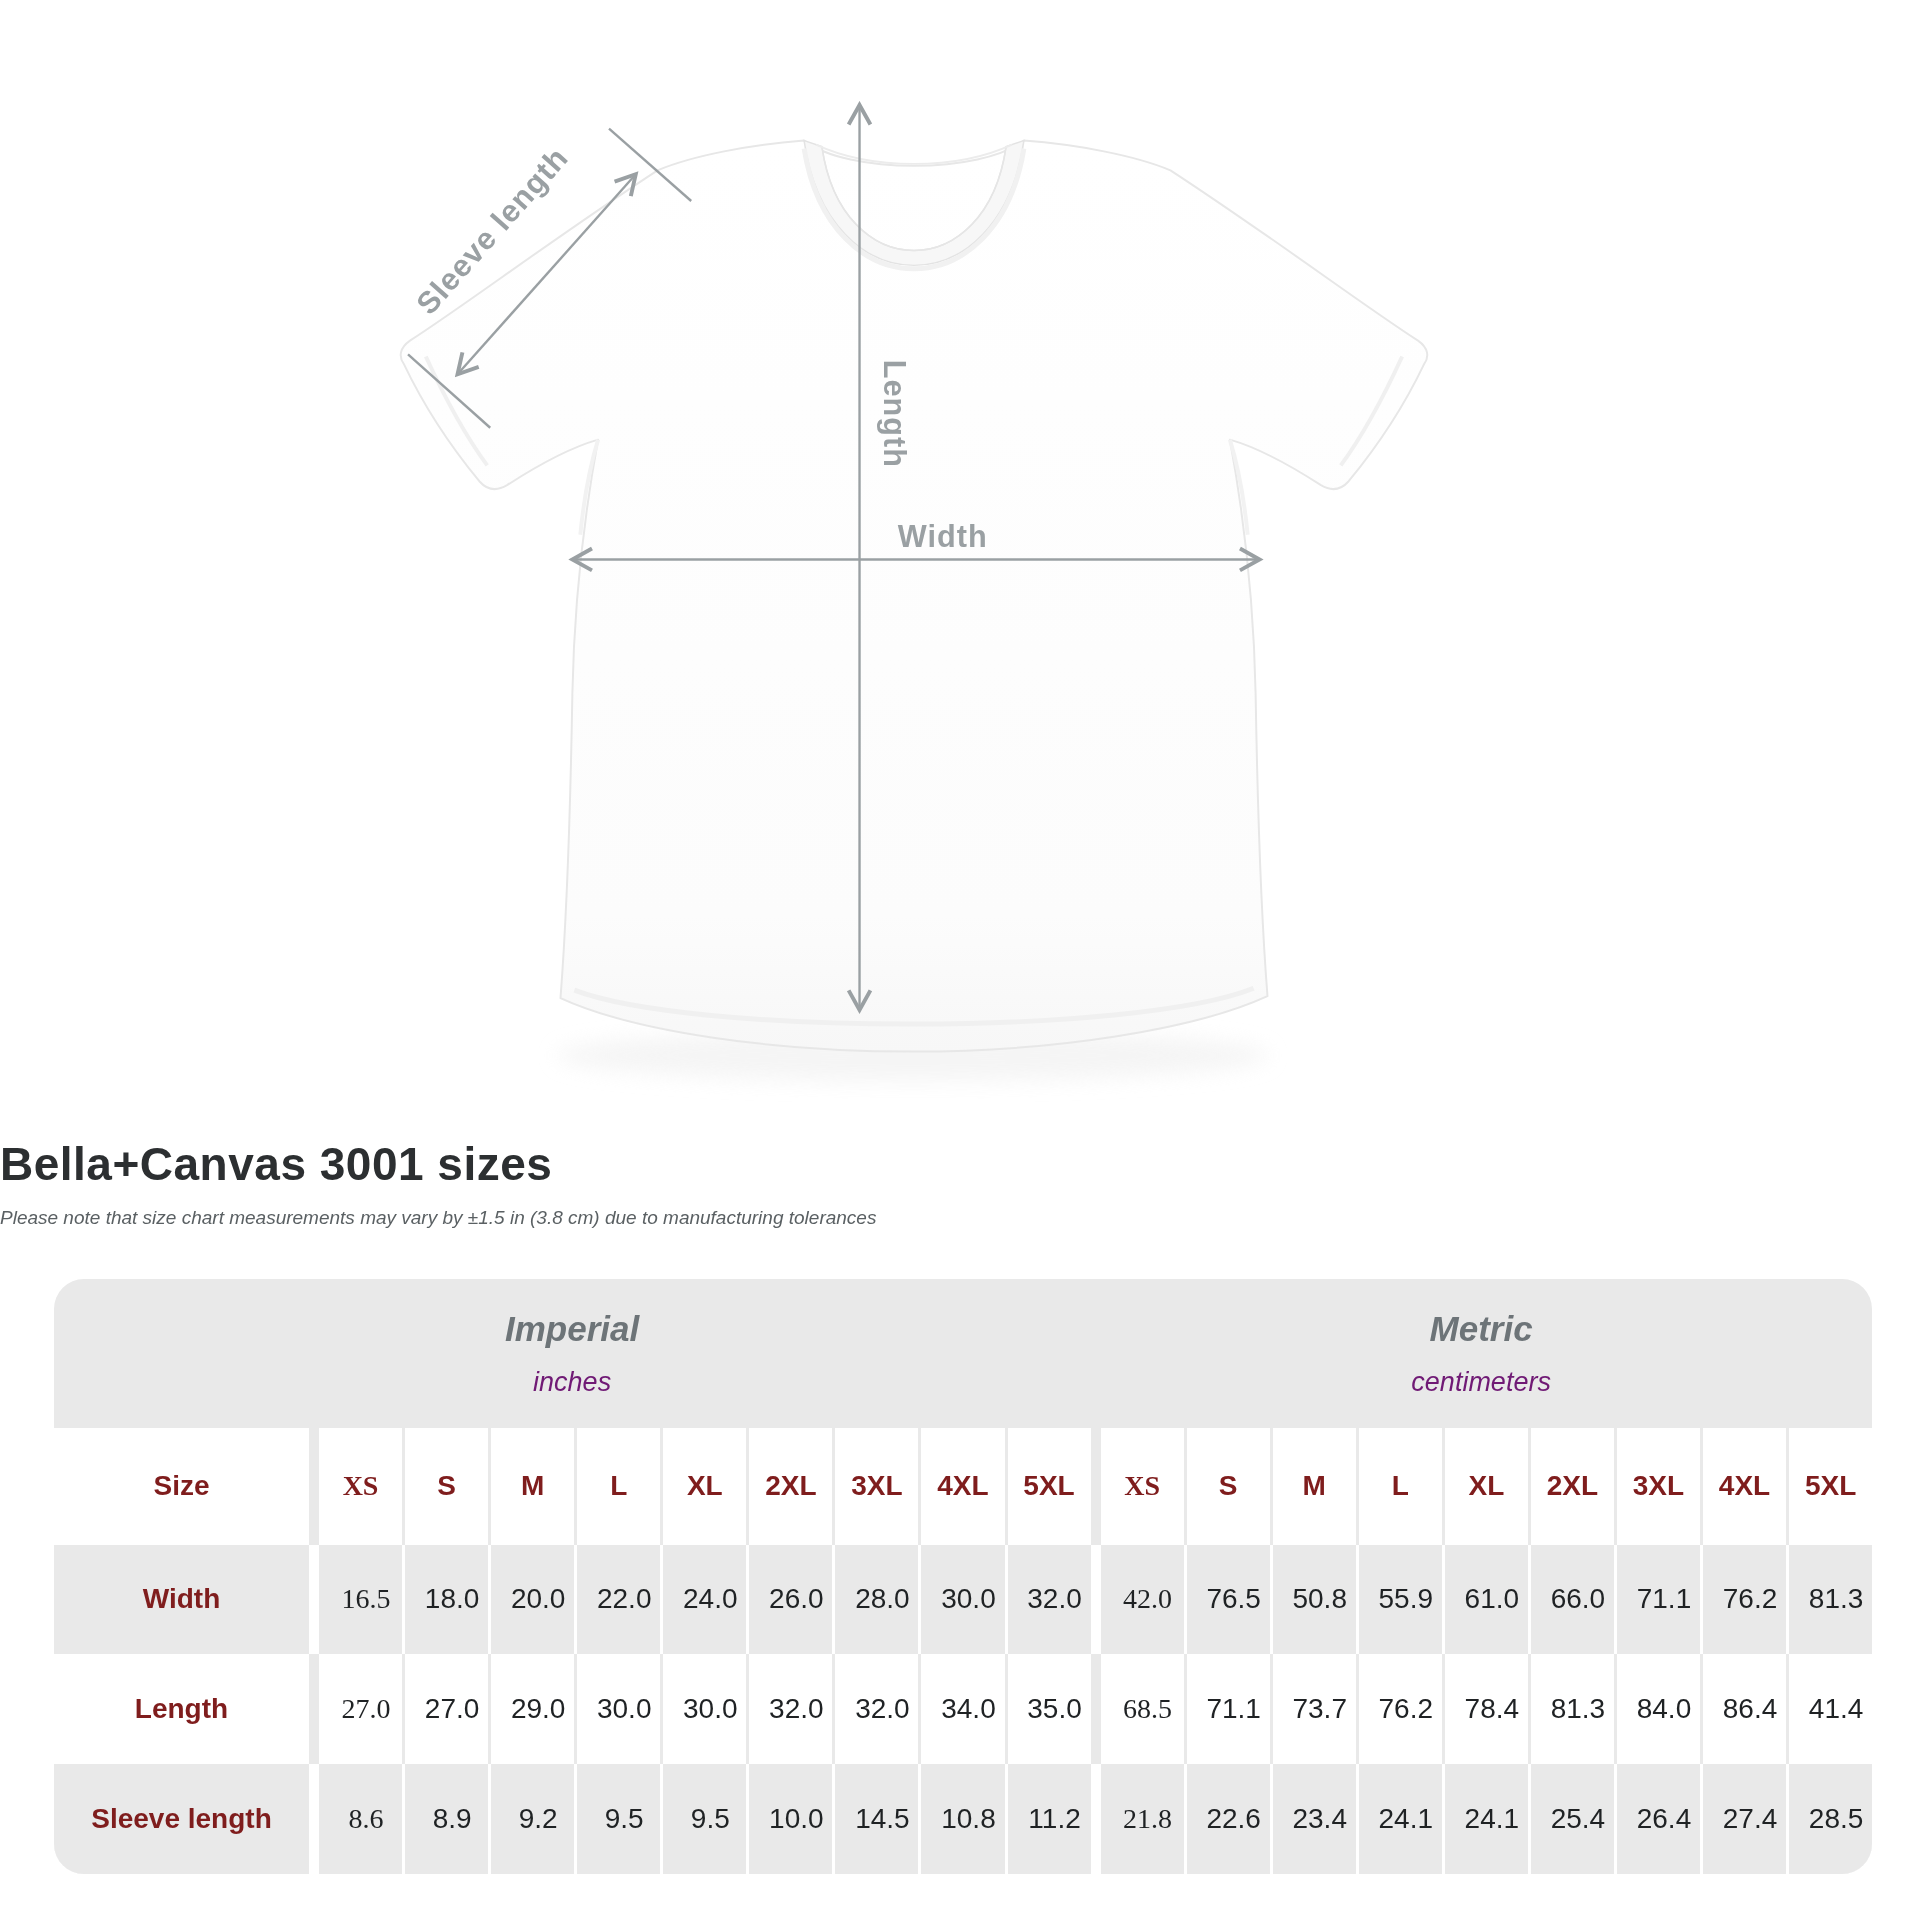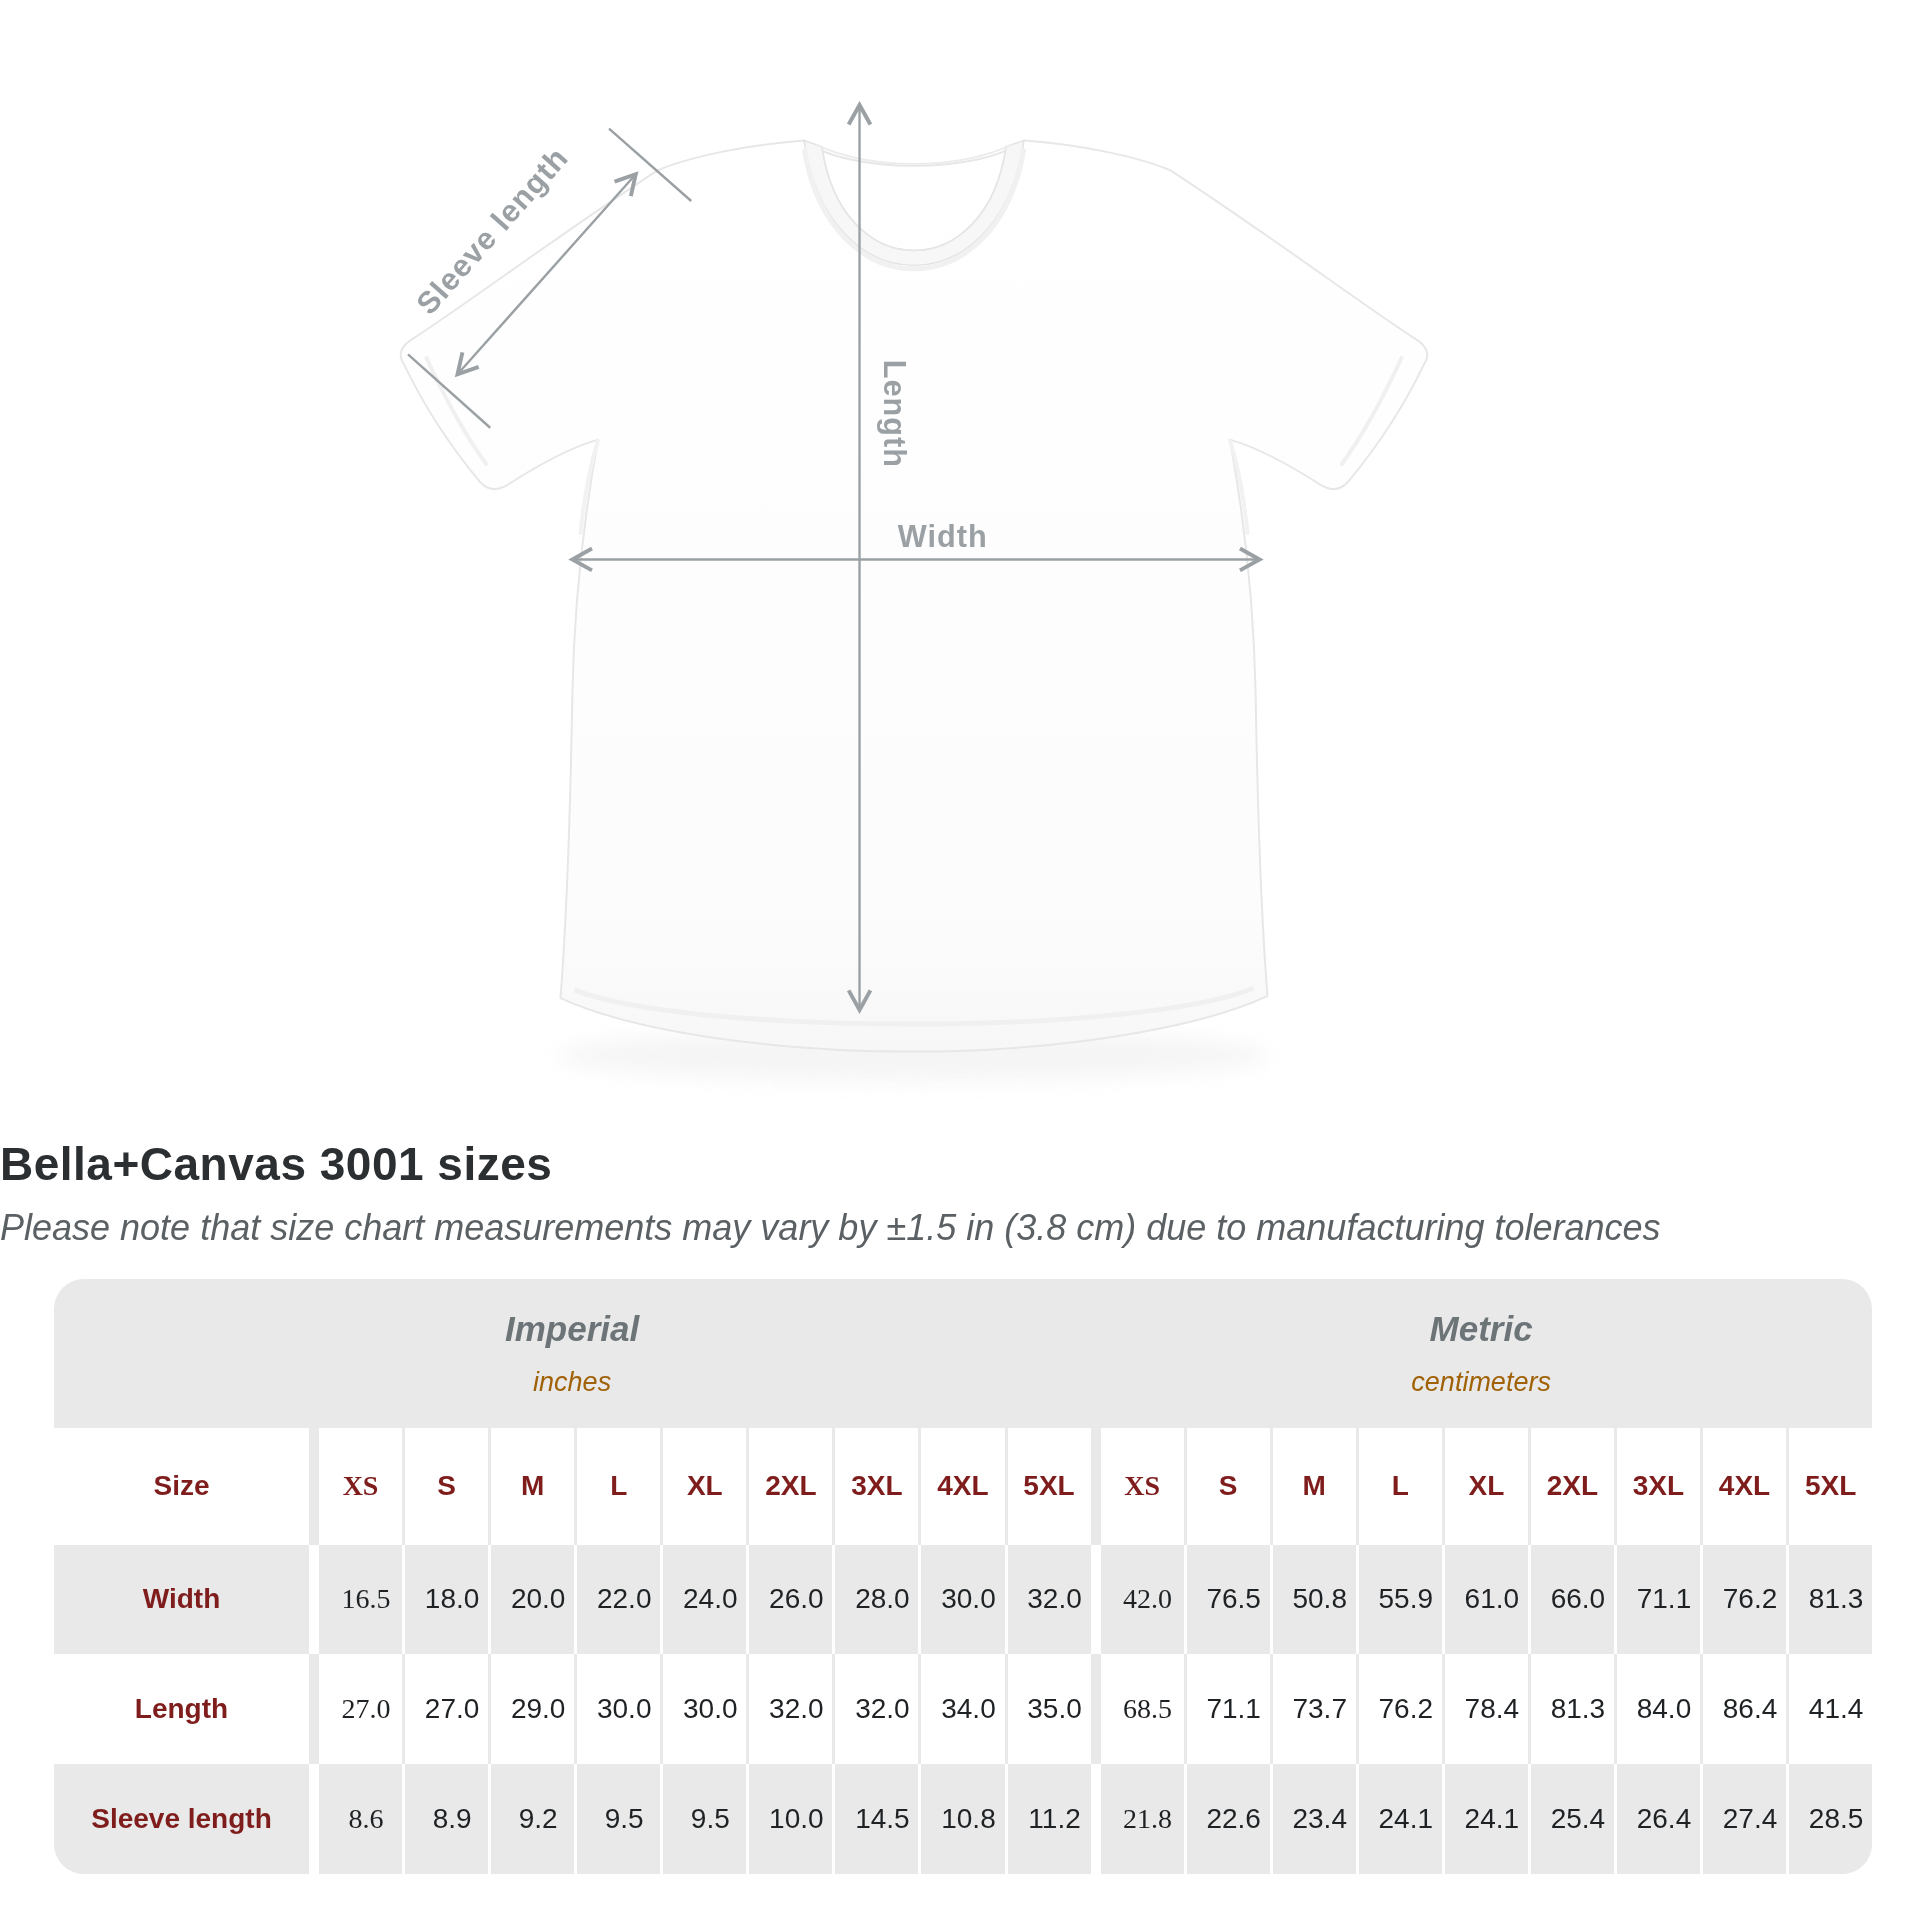--- a/index.html
+++ b/index.html
@@ -5,21 +5,21 @@
   html,body{margin:0;padding:0;background:#ffffff;}
   body{
     width:1927px;height:1927px;position:relative;overflow:hidden;
     font-family:"Liberation Sans", sans-serif;
   }
   
   #diagram{position:absolute;left:0;top:0;width:1927px;height:1109px;}
   
   #heading{position:absolute;left:0;top:1137px;width:1927px;}
   #page-title{font-size:46px;font-weight:bold;color:#2c2f31;letter-spacing:0.5px;}
-  #page-subtitle{margin-top:16px;font-size:36px;font-style:italic;color:#5a6063;}
+  #page-subtitle{margin-top:16px;font-size:19px;font-style:italic;color:#5a6063;}
   
   #size-table{
     position:absolute;left:54px;top:1279px;width:1818px;height:595px;
     background:#e9e9e9;border-radius:30px;overflow:hidden;
     display:flex;flex-direction:column;
   }
   .t-row{display:flex;width:100%;}
   .unit-row{height:149px;}
   .size-row{height:117px;}
   .data-row{height:110px;}
@@ -30,21 +30,21 @@
   
   .row-a{background:transparent;}
   .row-a .cell{background:#ffffff;}
   .row-b{background:#ffffff;}
   .row-b .cell{background:#e9e9e9;}
   .unit-row{background:transparent;}
   .unit-cell{display:flex;flex-direction:column;align-items:center;justify-content:center;gap:18px;}
   .unit-imperial{flex:0 0 57%;}
   .unit-metric{flex:1 1 0;}
   .unit-name{font-size:35px;font-weight:bold;font-style:italic;color:#6d7478;}
-  .unit-sub{font-size:27px;font-style:italic;color:#a16207;text-align:center;}
+  .unit-sub{font-size:27px;font-style:italic;color:#701a75;text-align:center;}
   .head-txt{font-size:28px;font-weight:bold;color:#7f1d1d;}
   .data-txt{font-size:28px;color:#1f2224;padding-left:11px;}
   svg text{font-family:"Liberation Sans", sans-serif;}
 </style>
 </head>
 <body>
 
 <div id="diagram">
   <svg width="1927" height="1109" viewBox="0 0 1946 1120">
     <defs>

